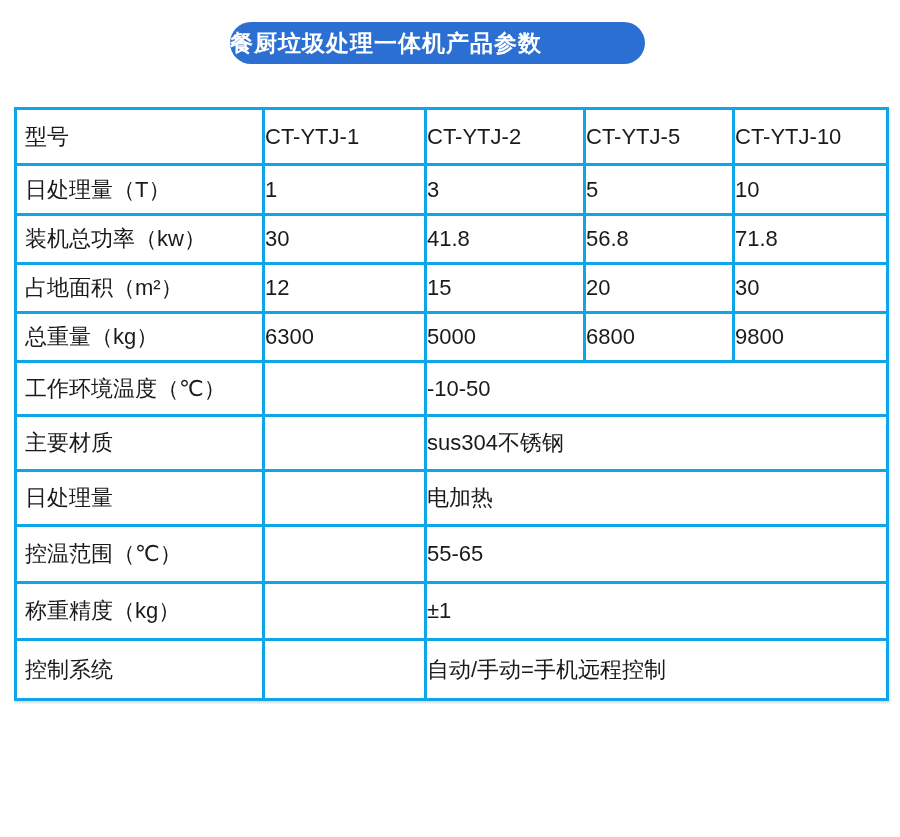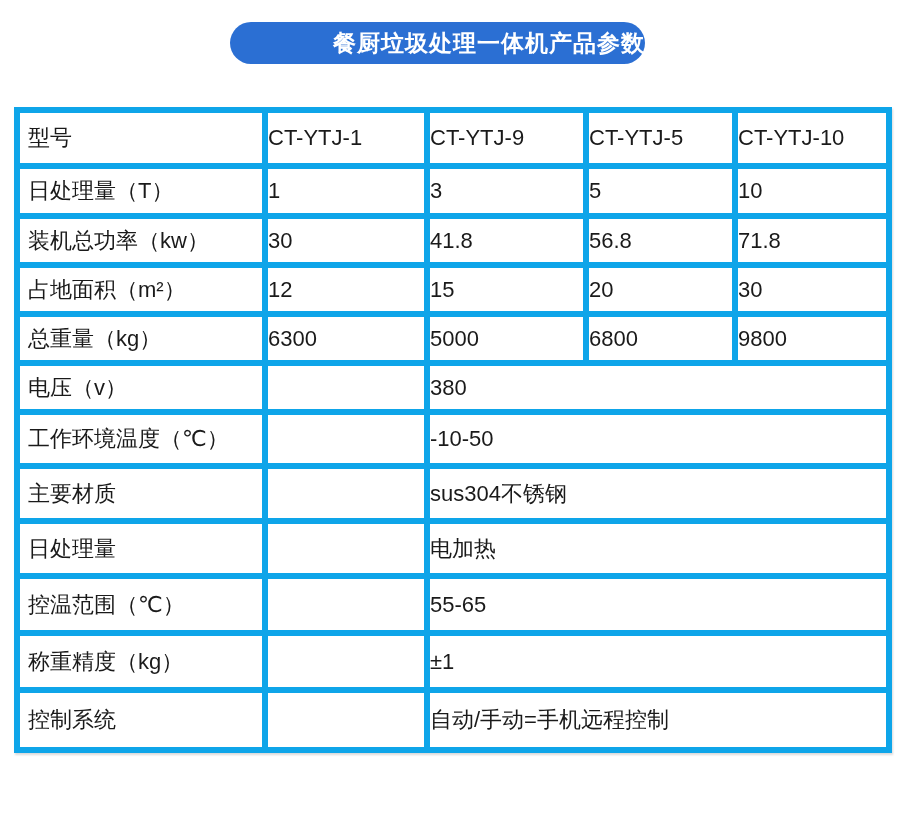--- a/index.html
+++ b/index.html
@@ -9,35 +9,35 @@
     font-family:"Liberation Sans", "DejaVu Sans", sans-serif;
     color:#1a1a1a;
   }
   .title-pill {
     position:absolute;
     left:230px; top:22px;
     width:415px; height:42px;
     border-radius:21px;
     background:#2b6fd3;
     color:#ffffff;
-    display:flex; align-items:center; justify-content:flex-end;
+    display:flex; align-items:center; justify-content:flex-start;
     font-size:23px; font-weight:bold; letter-spacing:1px;
   }
   table.spec {
     position:absolute;
     left:14px; top:107px;
     width:872px;
     border-collapse:collapse;
     table-layout:fixed;
     background:#ffffff;
     border:1px solid #bdbdbd;
     box-shadow:1px 2px 2px rgba(0,0,0,0.15);
   }
   table.spec td {
-    border:6px solid #0ea5e9;
+    border:3px solid #0ea5e9;
     font-size:22px;
     font-weight:normal;
     color:#1a1a1a;
     vertical-align:middle;
     overflow:hidden;
     white-space:nowrap;
   }
   td.label { text-align:left; padding-left:8px; }
   td.val   { text-align:left; }
   tr.h56 { height:56px; }
@@ -60,21 +60,21 @@
     <col style="width:248px">
       <col style="width:162px">
       <col style="width:159px">
       <col style="width:149px">
       <col style="width:154px">
   </colgroup>
   <tbody>
     <tr class="h56">
       <td class="label">型号</td>
       <td class="val">CT-YTJ-1</td>
-      <td class="val">CT-YTJ-9</td>
+      <td class="val">CT-YTJ-2</td>
       <td class="val">CT-YTJ-5</td>
       <td class="val">CT-YTJ-10</td>
     </tr>
 
     <tr class="h50">
       <td class="label">日处理量（T）</td>
       <td class="val">1</td>
       <td class="val">3</td>
       <td class="val">5</td>
       <td class="val">10</td>
@@ -94,25 +94,20 @@
       <td class="val">30</td>
     </tr>
     <tr class="h49">
       <td class="label">总重量（kg）</td>
       <td class="val">6300</td>
       <td class="val">5000</td>
       <td class="val">6800</td>
       <td class="val">9800</td>
     </tr>
 
-    <tr class="h49">
-      <td class="label">电压（v）</td>
-      <td class="val"></td>
-      <td class="val" colspan="3">380</td>
-    </tr>
     <tr class="h54">
       <td class="label">工作环境温度（℃）</td>
       <td class="val"></td>
       <td class="val" colspan="3">-10-50</td>
     </tr>
     <tr class="h55">
       <td class="label">主要材质</td>
       <td class="val"></td>
       <td class="val" colspan="3">sus304不锈钢</td>
     </tr>

